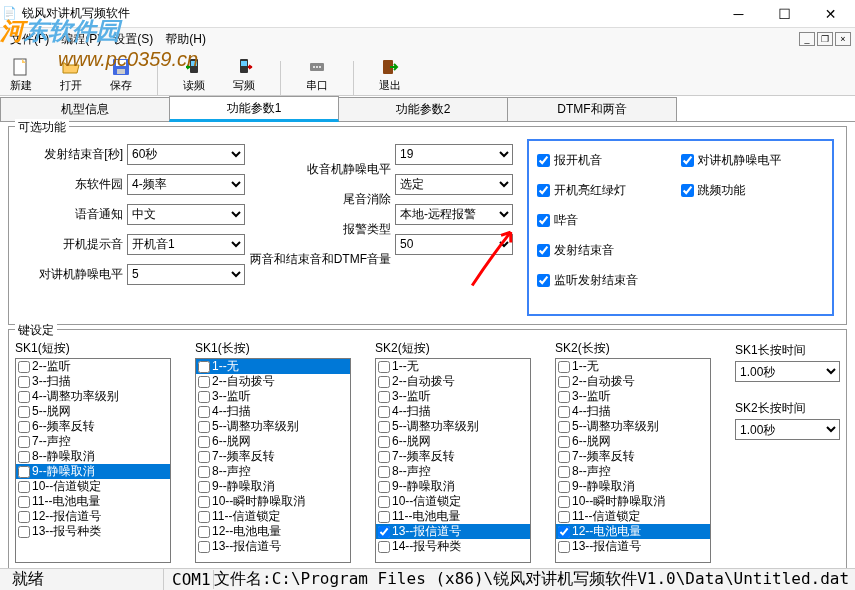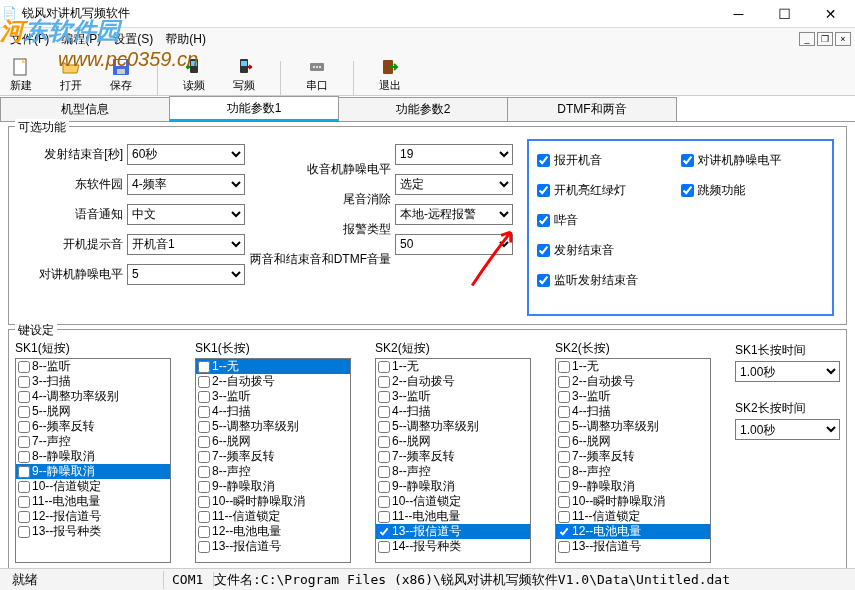--- a/index.html
+++ b/index.html
@@ -53,21 +53,21 @@
     .keyset { display: flex; gap: 24px; }
     .keyset-col { flex: 1; }
     .keyset-header { font-size: 12px; margin-bottom: 1px; }
     .keyset-list { border: 1px solid #7a7a7a; height: 205px; overflow-y: scroll; background: #fff; }
     .list-item { display: flex; align-items: center; padding: 0 2px; height: 15px; font-size: 12px; white-space: nowrap; }
     .list-item input { margin-right: 2px; width: 12px; height: 12px; }
     .list-item.sel { background: #0078d7; color: #fff; }
     .keyset-right { width: 105px; }
     .time-lbl { font-size: 12px; margin-top: 2px; margin-bottom: 2px; }
     
-    .statusbar { position: absolute; bottom: 0; left: 0; right: 0; height: 22px; border-top: 1px solid #ccc; display: flex; align-items: center; padding: 0 4px; font-size: 13px; font-family: SimSun, monospace; background: #f4f4f4; }
+    .statusbar { position: absolute; bottom: 0; left: 0; right: 0; height: 22px; border-top: 1px solid #ccc; display: flex; align-items: center; padding: 0 4px; font-size: 16px; font-family: SimSun, monospace; background: #f4f4f4; }
     .statusbar .cell { padding: 0 8px; border-right: 1px solid #ccc; }
     
     svg { display: block; }
   </style>
 </head>
 <body>
 
 <div class="title-bar">
   <span class="app-icon">📄</span>
   <span class="title">锐风对讲机写频软件</span>
@@ -252,21 +252,21 @@
     </svg>
 
   <div class="groupbox" style="padding:10px 6px 6px;">
     <div class="legend">键设定</div>
     <div class="keyset">
       <div class="keyset-col">
         <div class="keyset-header">SK1(短按)</div>
         <div class="keyset-list" id="list-a">
             <div class="list-item">
               <input type="checkbox" style="">
-              <span>8--监听</span>
+              <span>2--监听</span>
             </div>
             <div class="list-item">
               <input type="checkbox" style="">
               <span>3--扫描</span>
             </div>
             <div class="list-item">
               <input type="checkbox" style="">
               <span>4--调整功率级别</span>
             </div>
             <div class="list-item">

